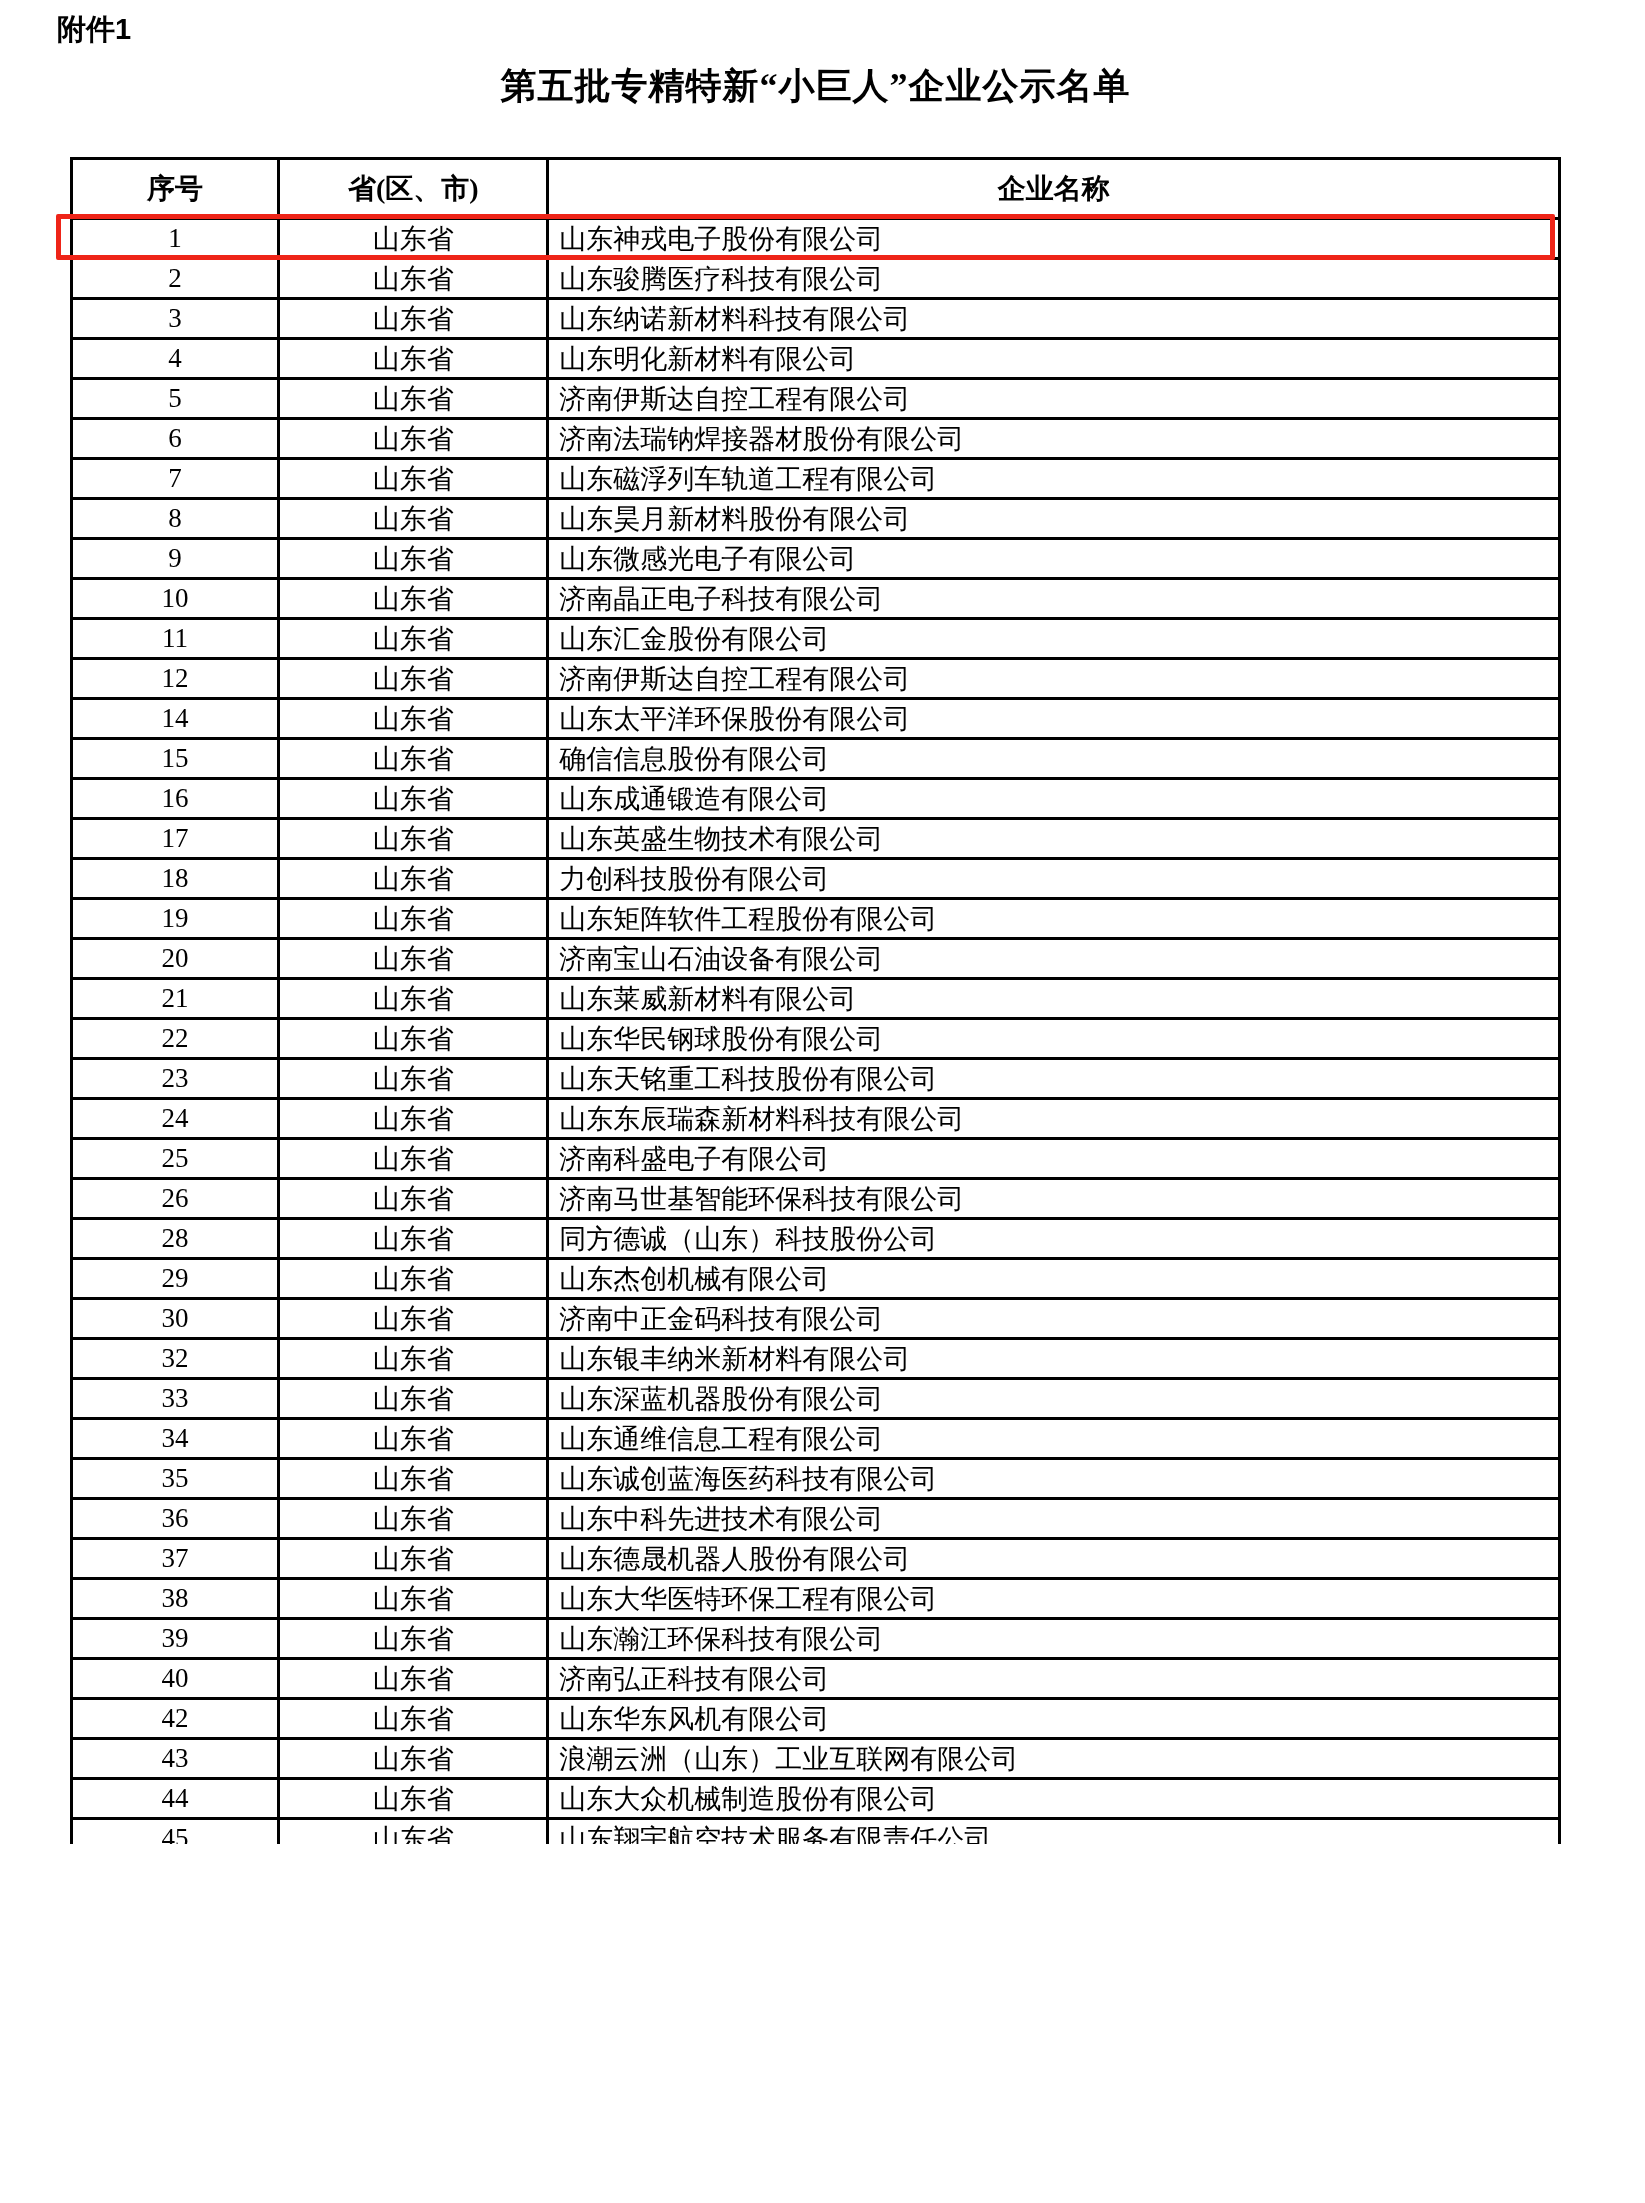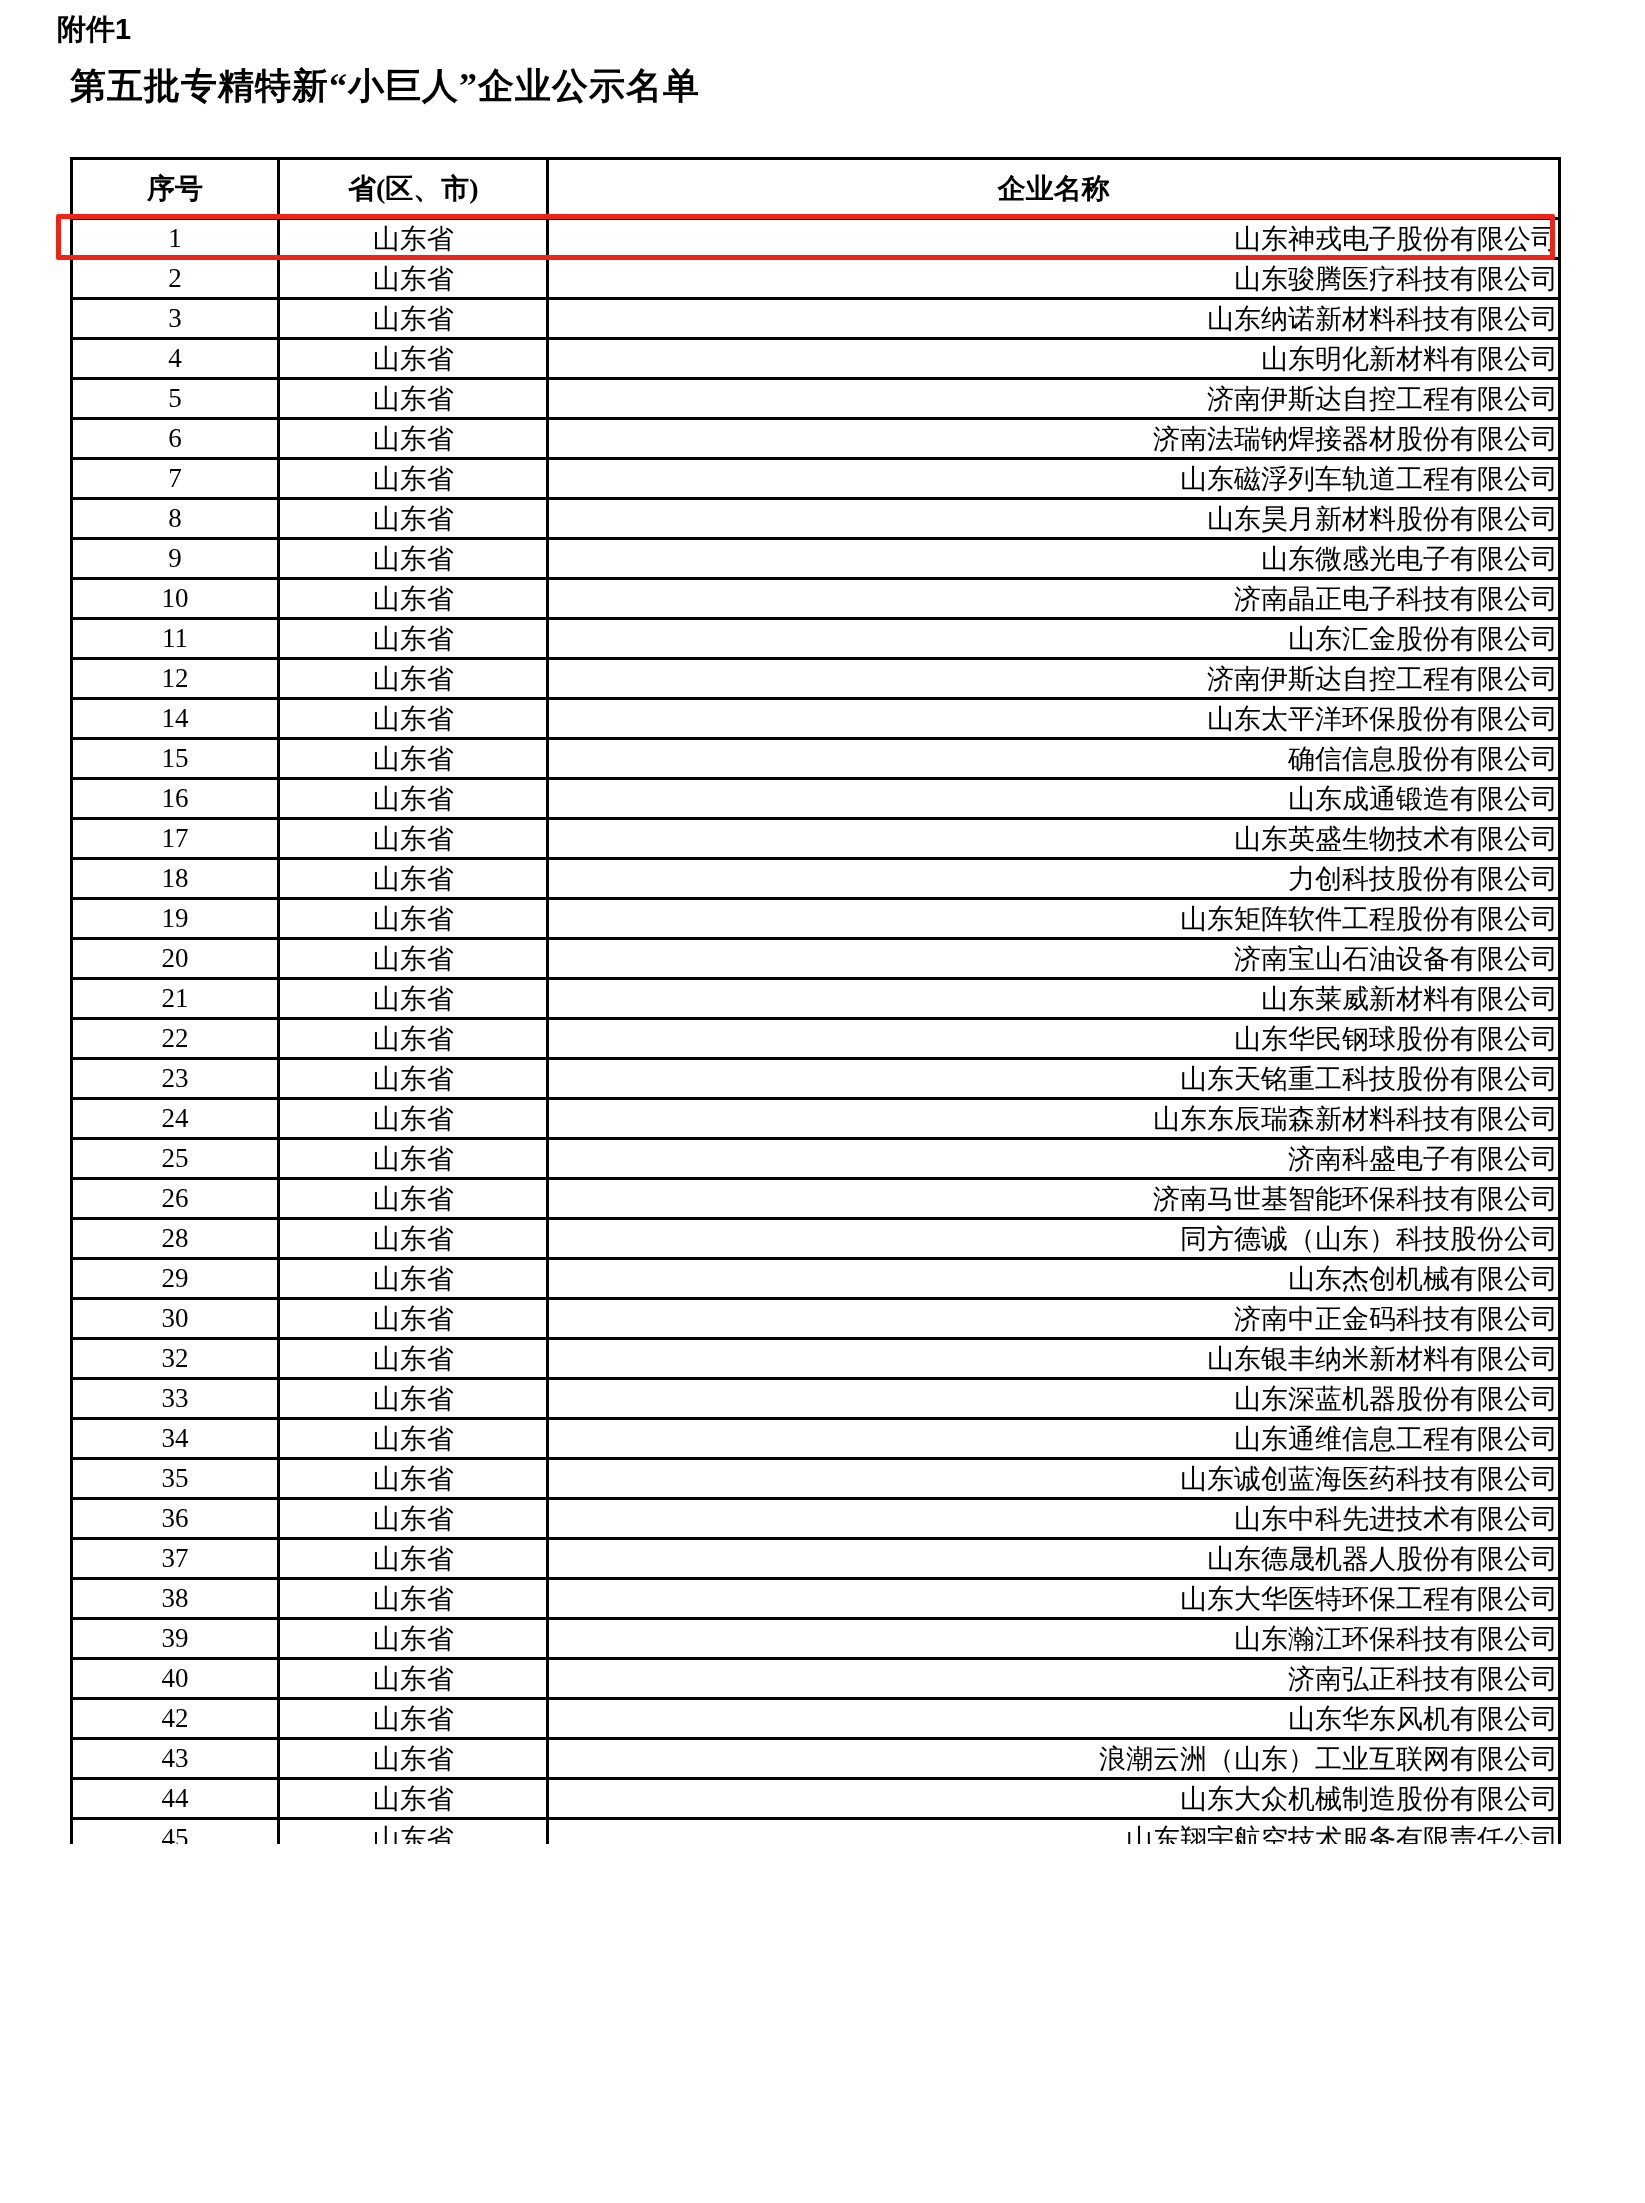--- a/index.html
+++ b/index.html
@@ -24,21 +24,21 @@
     top: 10px;
     font-family: "Liberation Sans", "DejaVu Sans", sans-serif;
     font-size: 29px;
     font-weight: bold;
   }
   .title {
     position: absolute;
     left: 70px;
     top: 62px;
     width: 1491px;
-    text-align: left;
+    text-align: center;
     font-size: 36px;
     font-weight: bold;
     letter-spacing: 1px;
   }
   table.company-table {
     position: absolute;
     left: 70px;
     top: 157px;
     width: 1491px;
     border-collapse: collapse;
@@ -59,21 +59,21 @@
   }
   .company-table td {
     height: 37px;
     font-size: 27px;
     font-weight: normal;
   }
   col.w-no   { width: 207px; }
   col.w-prov { width: 269px; }
   col.w-comp { width: 1011px; }
   td.c-no, td.c-prov { text-align: center; }
-  td.c-comp { text-align: right; padding-left: 10px; }
+  td.c-comp { text-align: left; padding-left: 10px; }
   .highlight-box {
     position: absolute;
     left: 56px;
     top: 214px;
     width: 1489px;
     height: 36px;
     border: 5px solid #ee2418;
     border-radius: 2px;
     pointer-events: none;
     z-index: 5;

